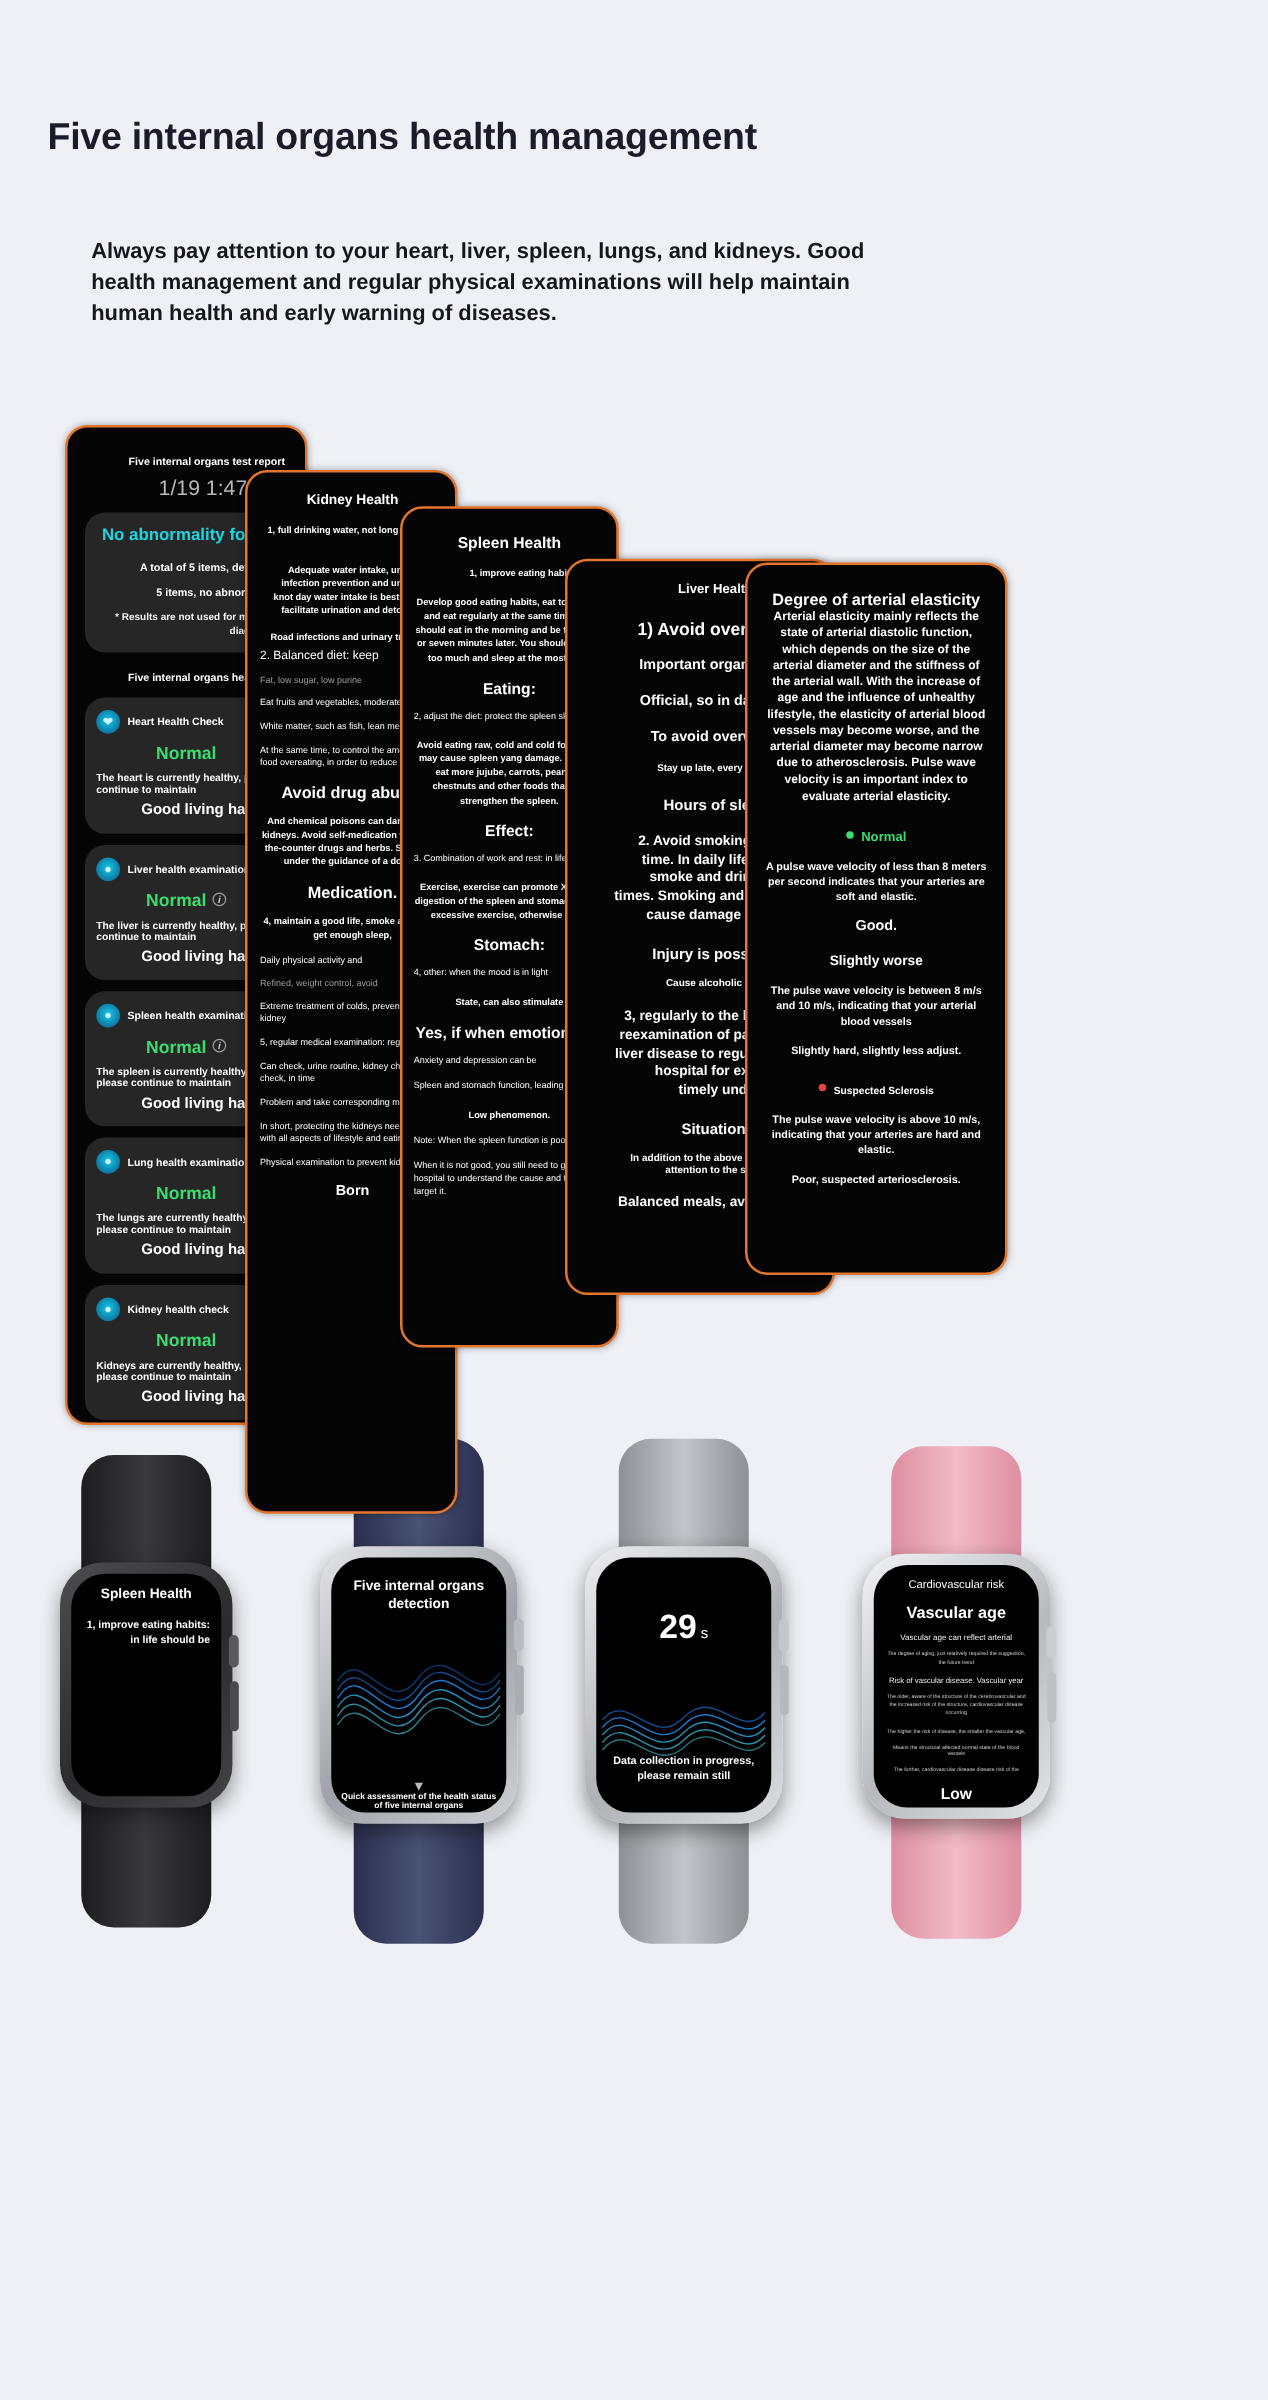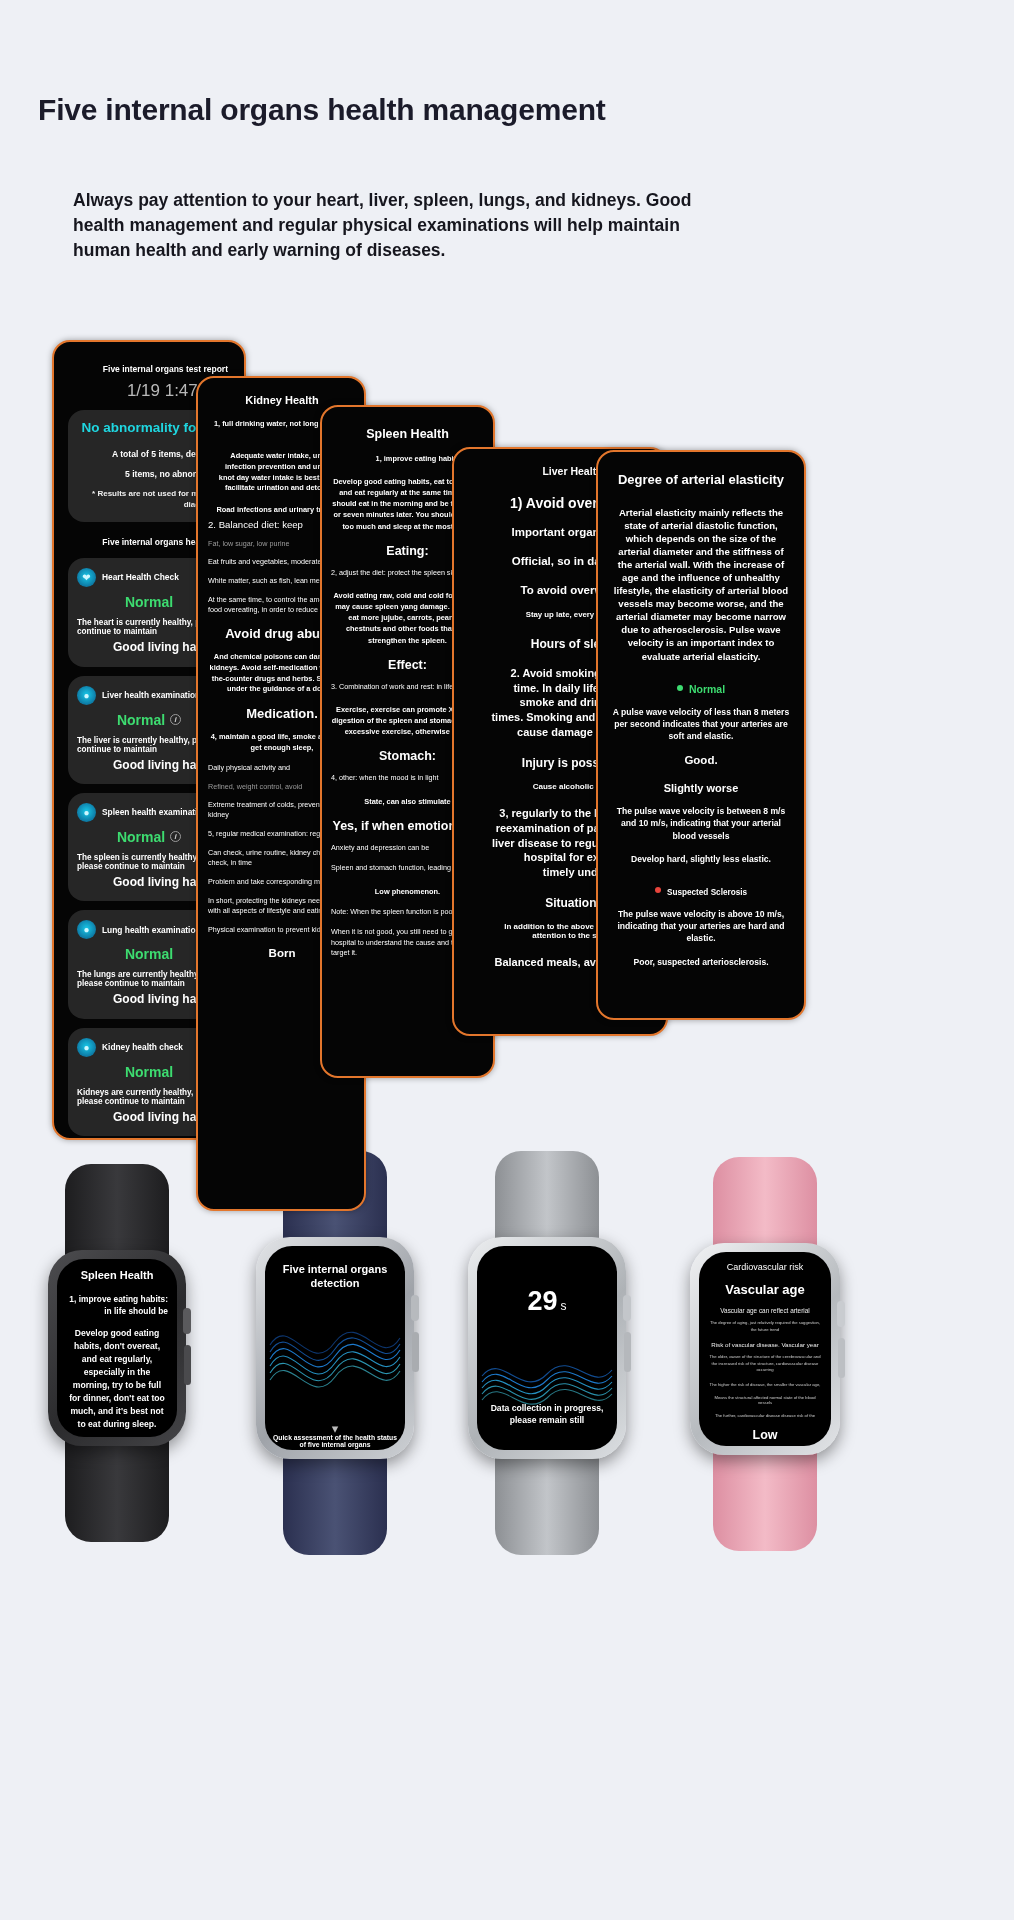--- a/index.html
+++ b/index.html
@@ -118,21 +118,21 @@
   .lv-p { font-size: 11.5px; font-weight: bold; text-align: center; margin-top: 14px; line-height: 1.3; }
   .lv-s { font-size: 7.8px; font-weight: bold; text-align: right; margin-top: 12px; line-height: 1.4; }
   .lv-b { font-size: 11px; font-weight: bold; text-align: right; margin-top: 15px; line-height: 1.35; }
   .lv-c { font-size: 12px; font-weight: bold; text-align: center; margin-top: 16px; }
   .lv-t { font-size: 8px; font-weight: bold; text-align: center; margin-top: 12px; }
 
   
   #card-artery { left: 596px; top: 450px; width: 210px; height: 570px; z-index: 5; }
   #card-artery .inner { padding: 20px 12px 12px 12px; text-align: center; }
   .a-title { font-size: 13px; font-weight: bold; }
-  .a-p { font-size: 9.6px; font-weight: bold; line-height: 1.36; margin-top: 19px; }
+  .a-p { font-size: 9.6px; font-weight: bold; line-height: 1.36; margin-top: 0; }
   .a-leg { margin-top: 20px; font-size: 10.5px; font-weight: bold; }
   .a-leg .dot { display:inline-block; width:6px; height:6px; border-radius:50%; vertical-align:2px; margin-right:6px; }
   .a-leg.norm { color: #3ddc70; }
   .a-leg.norm .dot { background:#3ddc70; }
   .a-leg.sus { color: #fff; }
   .a-leg.sus .dot { background:#e8453c; }
   .a-d { font-size: 8.6px; font-weight: bold; line-height: 1.42; margin-top: 11px; }
   .a-v { font-size: 11.5px; font-weight: bold; margin-top: 12px; }
   .a-v2 { font-size: 11px; font-weight: bold; margin-top: 16px; }
 
@@ -335,21 +335,21 @@
       <div class="a-p">Arterial elasticity mainly reflects the state of arterial diastolic function, which depends on the size of the arterial diameter and the stiffness of the arterial wall. With the increase of age and the influence of unhealthy lifestyle, the elasticity of arterial blood vessels may become worse, and the arterial diameter may become narrow due to atherosclerosis. Pulse wave velocity is an important index to evaluate arterial elasticity.</div>
 
       <div class="a-leg norm">
         <span class="dot"></span><span>Normal</span>
       </div>
       <div class="a-d">A pulse wave velocity of less than 8 meters per second indicates that your arteries are soft and elastic.</div>
       <div class="a-v">Good.</div>
 
       <div class="a-v2">Slightly worse</div>
       <div class="a-d">The pulse wave velocity is between 8 m/s and 10 m/s, indicating that your arterial blood vessels</div>
-      <div class="a-d">Develop hard, slightly less elastic.</div>
+      <div class="a-d">Slightly hard, slightly less adjust.</div>
 
       <div class="a-leg sus">
         <span class="dot"></span><span style="font-size:8.2px">Suspected Sclerosis</span>
       </div>
       <div class="a-d">The pulse wave velocity is above 10 m/s, indicating that your arteries are hard and elastic.</div>
       <div class="a-d">Poor, suspected arteriosclerosis.</div>
     </div>
   </div>
 </div>
 
@@ -357,21 +357,20 @@
 
   <div class="watch" style="left:48px; top:85px; width:138px; height:196px;">
     <div class="band top" style="background:linear-gradient(90deg,#1d1d1f,#39393c,#1d1d1f);"></div>
     <div class="band bottom" style="background:linear-gradient(90deg,#1d1d1f,#39393c,#1d1d1f);"></div>
     <div class="case" style="width:138px;height:196px;background:linear-gradient(135deg,#4d4d50,#2b2b2d 55%,#444447);"></div>
     <div class="crown" style="background:#5a5a5d;"></div>
     <div class="crown2" style="background:#4a4a4d;"></div>
     <div class="screen">
       <div class="w1-title">Spleen Health</div>
       <div class="w1-b">1, improve eating habits: in life should be</div>
-      <div class="w1-p">Develop good eating habits, don't overeat, and eat regularly, especially in the morning, try to be full for dinner, don't eat too much, and it's best not to eat during sleep.</div>
 
     </div>
   </div>
 
   <div class="watch" style="left:256px; top:72px; width:158px; height:222px;">
     <div class="band top" style="background:linear-gradient(90deg,#2b3050,#4a5274,#2b3050);"></div>
     <div class="band bottom" style="background:linear-gradient(90deg,#2b3050,#4a5274,#2b3050);"></div>
     <div class="case" style="width:158px;height:222px;background:linear-gradient(135deg,#e2e4e7,#9fa3a9 55%,#cdd0d4);"></div>
     <div class="crown" style="background:#b7babe;"></div>
     <div class="crown2" style="background:#a9acb0;"></div>

